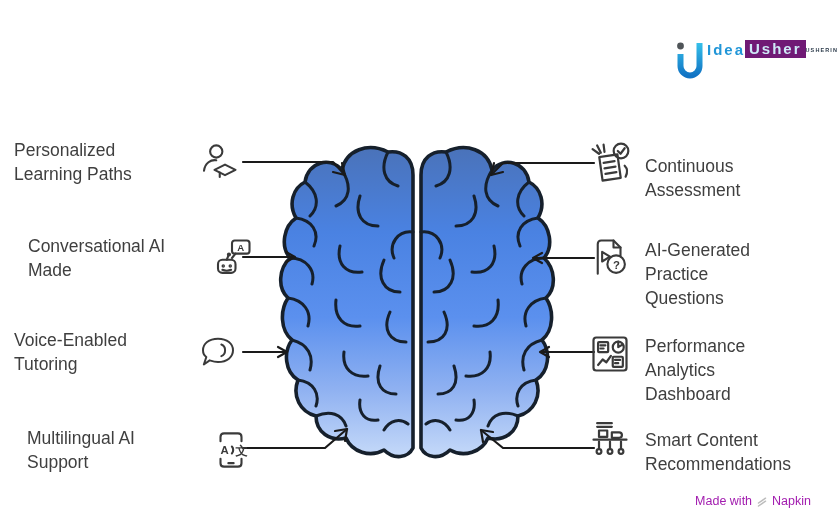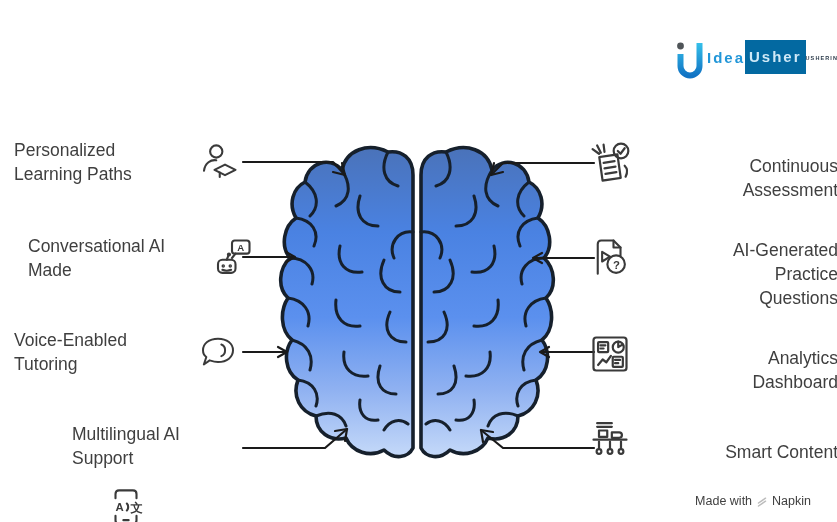--- a/index.html
+++ b/index.html
@@ -3,38 +3,38 @@
 <meta charset="utf-8">
 <style>
   html,body{margin:0;padding:0;background:#fff;}
   .canvas{position:relative;width:837px;height:522px;background:#fff;overflow:hidden;
           font-family:"Liberation Sans", sans-serif;}
   .stage{position:absolute;left:0;top:0;}
   
   .feature{position:absolute;display:flex;align-items:center;gap:13px;}
   .feature .label{flex:1;color:#3f3f3f;font-size:17.5px;line-height:24px;font-weight:400;}
   .feature.left-side .label{text-align:left;}
-  .feature.right-side .label{text-align:right;margin-top:31px;}
+  .feature.right-side .label{text-align:left;margin-top:31px;}
   .ficon{width:44px;height:48px;flex:0 0 44px;display:flex;align-items:center;justify-content:center;}
   .ficon svg{stroke:#3a3a3a;fill:none;stroke-width:2.4;stroke-linecap:round;stroke-linejoin:round;}
   .ficon text{stroke:none;fill:#3a3a3a;font-family:"Liberation Sans",sans-serif;font-weight:bold;}
   
   .hemi-outline{fill:url(#hemiGrad);stroke:#16202c;stroke-width:3.6;stroke-linejoin:round;}
   .gyri{fill:none;stroke:#16202c;stroke-width:3;stroke-linecap:round;}
   .arrow{fill:none;stroke:#1a1a1a;stroke-width:2.2;stroke-linecap:round;stroke-linejoin:round;}
   
   .logo{position:absolute;left:674px;top:40px;display:flex;align-items:flex-start;gap:3px;}
   .logo-text{display:flex;flex-direction:row;align-items:center;}
   .logo-idea{color:#2196d8;font-weight:700;font-size:15px;letter-spacing:2px;line-height:17px;}
-  .logo-usher{background:#0369a1;color:#cfe9f7;font-weight:700;font-size:15px;
-              letter-spacing:2px;line-height:18px;padding:8px 4px;}
+  .logo-usher{background:#701a75;color:#cfe9f7;font-weight:700;font-size:15px;
+              letter-spacing:2px;line-height:18px;padding:0 4px;}
   .logo-tagline{color:#2b3a4a;font-weight:700;font-size:5.5px;letter-spacing:1.1px;margin-top:2px;white-space:nowrap;}
   
   .credit{position:absolute;right:26px;bottom:14px;display:flex;align-items:center;gap:4px;
-          color:#404040;font-size:12.5px;}
+          color:#a21caf;font-size:12.5px;}
 </style>
 </head>
 <body>
 
 <div class="canvas">
 
   <svg class="stage" width="837" height="522" viewBox="0 0 837 522">
     <defs>
       <linearGradient id="hemiGrad" x1="0" y1="145" x2="0" y2="458" gradientUnits="userSpaceOnUse">
         <stop offset="0" stop-color="#4a72b8"></stop>
@@ -155,21 +155,21 @@
       <div></div>
     </div>
     <div class="ficon">
       <svg width="42" height="40" viewBox="0 0 48 48">
         <path d="M24,8 C35,8 42,14 42,22 C42,30 35,36 24,36 C20,36 17,35 14,34 L7,39 L10,30 C7,28 6,25 6,22 C6,14 13,8 24,8 Z"></path>
         <path d="M28,15 C34,17 34,27 28,29"></path>
       </svg>
     </div>
   </div>
 
-  <div class="feature left-side" style="left:13px;top:422px;width:226px;height:56px;flex-direction:column;">
+  <div class="feature left-side" style="left:27px;top:422px;width:226px;height:56px;">
     <div class="label">
       <div>Multilingual AI</div>
       <div>Support</div>
       <div></div>
     </div>
     <div class="ficon">
       <svg width="42" height="48" viewBox="0 0 48 48">
         <path d="M12,14 L12,9 Q12,5 16,5 L32,5 Q36,5 36,9 L36,14"></path>
         <path d="M12,34 L12,39 Q12,43 16,43 L32,43 Q36,43 36,39 L36,34"></path>
         <text x="12" y="29" font-size="13">A</text>
@@ -222,40 +222,42 @@
         <rect x="11" y="11" width="11" height="11" rx="1"></rect>
         <path d="M13.5,14.5 L19,14.5 M13.5,18 L17,18"></path>
         <circle cx="33" cy="16.5" r="6"></circle>
         <path d="M33,10.5 L33,16.5 L38,13.5"></path>
         <path d="M11,36 L16,30 L20,33 L25,26"></path>
         <rect x="27" y="27" width="11" height="11" rx="1"></rect>
         <path d="M29.5,30.5 L35,30.5 M29.5,34 L33,34"></path>
       </svg>
     </div>
     <div class="label">
+      <div>Performance</div>
       <div>Analytics</div>
       <div>Dashboard</div>
     </div>
   </div>
 
   <div class="feature right-side" style="left:588px;top:408px;width:250px;height:56px;">
     <div class="ficon">
       <svg width="46" height="46" viewBox="0 0 48 48">
         <path d="M10,10 L26,10 M10,14 L26,14"></path>
         <rect x="12" y="18" width="9" height="7"></rect>
         <path d="M26,20 L34,20 Q37,20 37,23 Q37,26 34,26 L26,26 Z"></path>
         <path d="M6,28 L42,28"></path>
         <path d="M12,30 L12,38 M24,30 L24,38 M36,30 L36,38"></path>
         <circle cx="12" cy="41" r="2.6"></circle>
         <circle cx="24" cy="41" r="2.6"></circle>
         <circle cx="36" cy="41" r="2.6"></circle>
       </svg>
     </div>
     <div class="label">
       <div>Smart Content</div>
+      <div>Recommendations</div>
       <div></div>
     </div>
   </div>
 
   <div class="logo">
     <svg width="30" height="44" viewBox="0 0 30 44">
       <defs>
         <linearGradient id="uGrad" x1="0" y1="0" x2="0" y2="1">
           <stop offset="0" stop-color="#35c0ea"></stop>
           <stop offset="1" stop-color="#1173c4"></stop>

